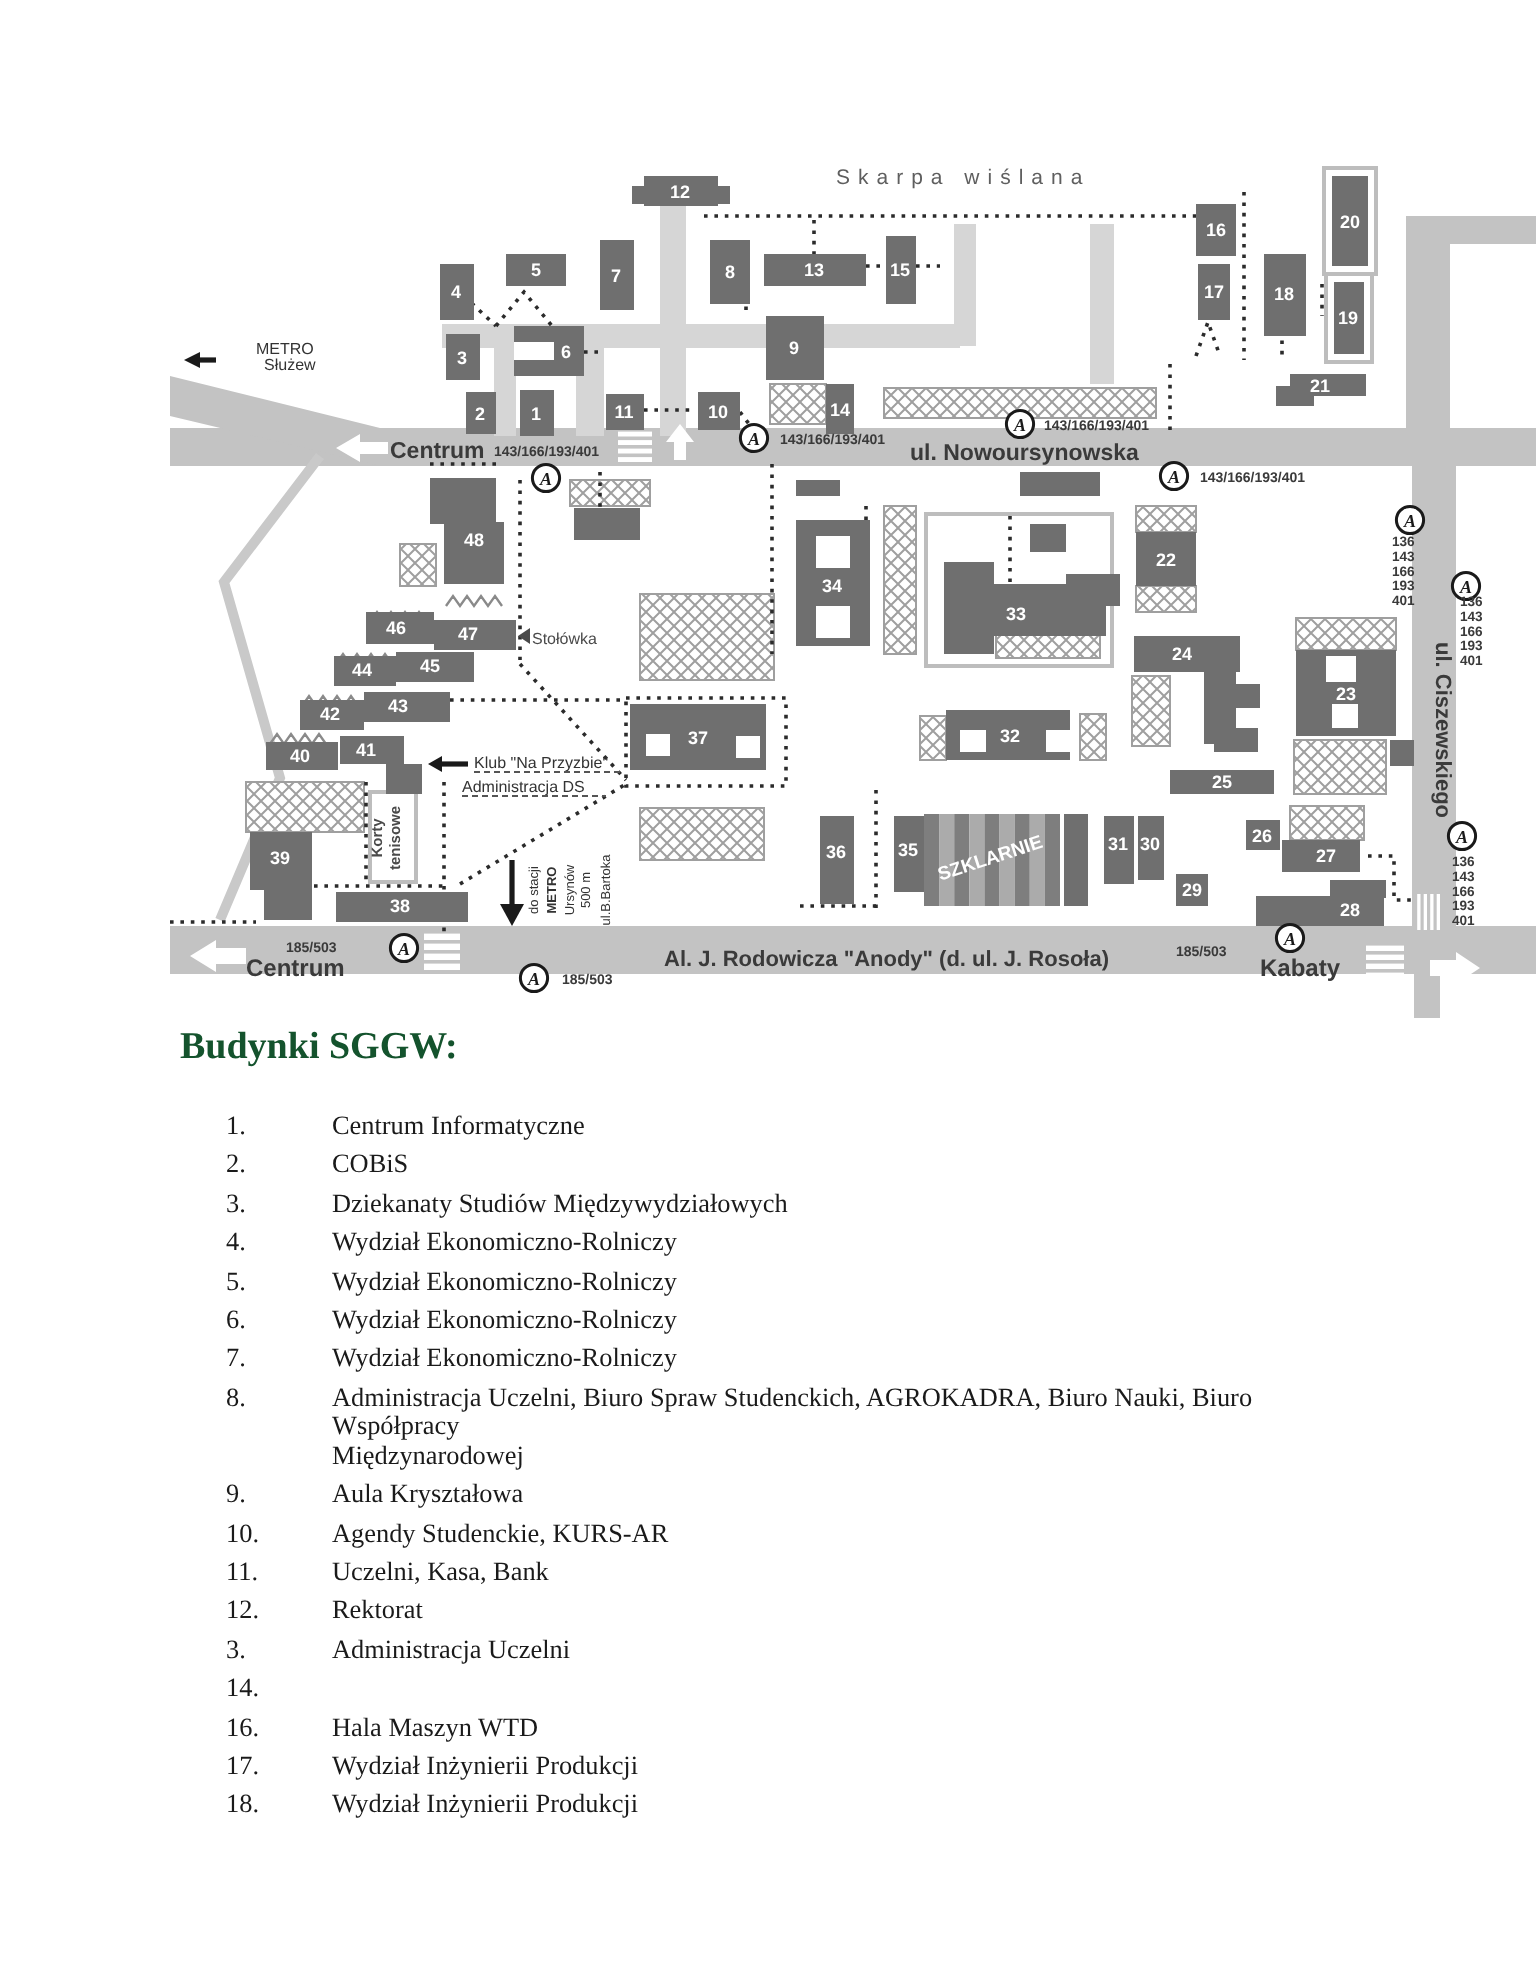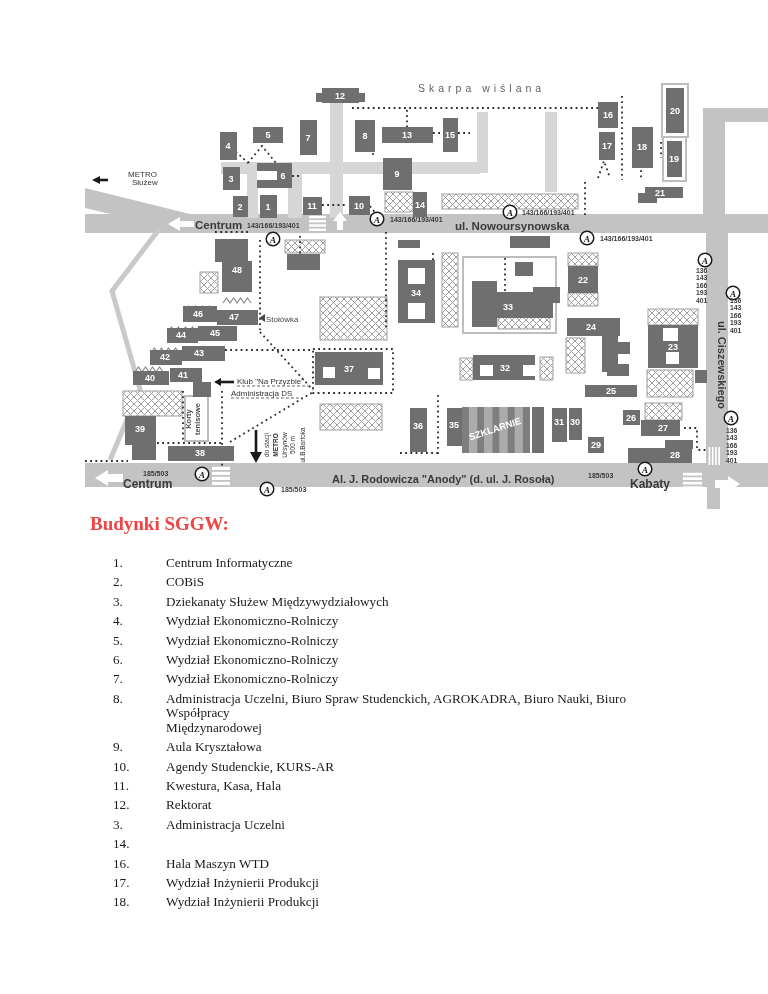--- a/index.html
+++ b/index.html
@@ -1,20 +1,20 @@
 <!DOCTYPE html>
 <html><head>
 <meta charset="utf-8">
 <style>
   html,body{margin:0;padding:0;background:#fff;}
   .page{position:relative;width:768px;height:994px;background:#ffffff;overflow:hidden;
         font-family:"Liberation Sans",sans-serif;}
   .map-svg{position:absolute;left:85px;top:75px;}
   .legend-heading{position:absolute;left:90px;top:513px;font-family:"Liberation Serif",serif;
-        font-weight:bold;font-size:19px;color:#ef4444;}
+        font-weight:bold;font-size:19px;color:#14532d;}
   .legend-list{position:absolute;left:113px;top:556px;width:540px;
         font-family:"Liberation Serif",serif;font-size:13.2px;color:#1a1a1a;}
   .legend-item{display:flex;line-height:14.6px;margin-bottom:4.8px;}
   .legend-item .num{flex:0 0 23px;}
   .legend-item .txt{flex:0 1 505px;white-space:pre-wrap;margin-left:30px;}
 </style>
 </head>
 <body>
 
 <div class="page">
@@ -344,21 +344,21 @@
       <div class="legend-item">
         <span class="num">1.</span>
         <span class="txt">Centrum Informatyczne</span>
       </div>
       <div class="legend-item">
         <span class="num">2.</span>
         <span class="txt">COBiS</span>
       </div>
       <div class="legend-item">
         <span class="num">3.</span>
-        <span class="txt">Dziekanaty Służew Międzywydziałowych</span>
+        <span class="txt">Dziekanaty Studiów Międzywydziałowych</span>
       </div>
       <div class="legend-item">
         <span class="num">4.</span>
         <span class="txt">Wydział Ekonomiczno-Rolniczy</span>
       </div>
       <div class="legend-item">
         <span class="num">5.</span>
         <span class="txt">Wydział Ekonomiczno-Rolniczy</span>
       </div>
       <div class="legend-item">
@@ -377,21 +377,21 @@
       <div class="legend-item">
         <span class="num">9.</span>
         <span class="txt">Aula Kryształowa</span>
       </div>
       <div class="legend-item">
         <span class="num">10.</span>
         <span class="txt">Agendy Studenckie, KURS-AR</span>
       </div>
       <div class="legend-item">
         <span class="num">11.</span>
-        <span class="txt">Kwestura, Kasa, Hala</span>
+        <span class="txt">Uczelni, Kasa, Bank</span>
       </div>
       <div class="legend-item">
         <span class="num">12.</span>
         <span class="txt">Rektorat</span>
       </div>
       <div class="legend-item">
         <span class="num">3.</span>
         <span class="txt">Administracja Uczelni</span>
       </div>
       <div class="legend-item">

